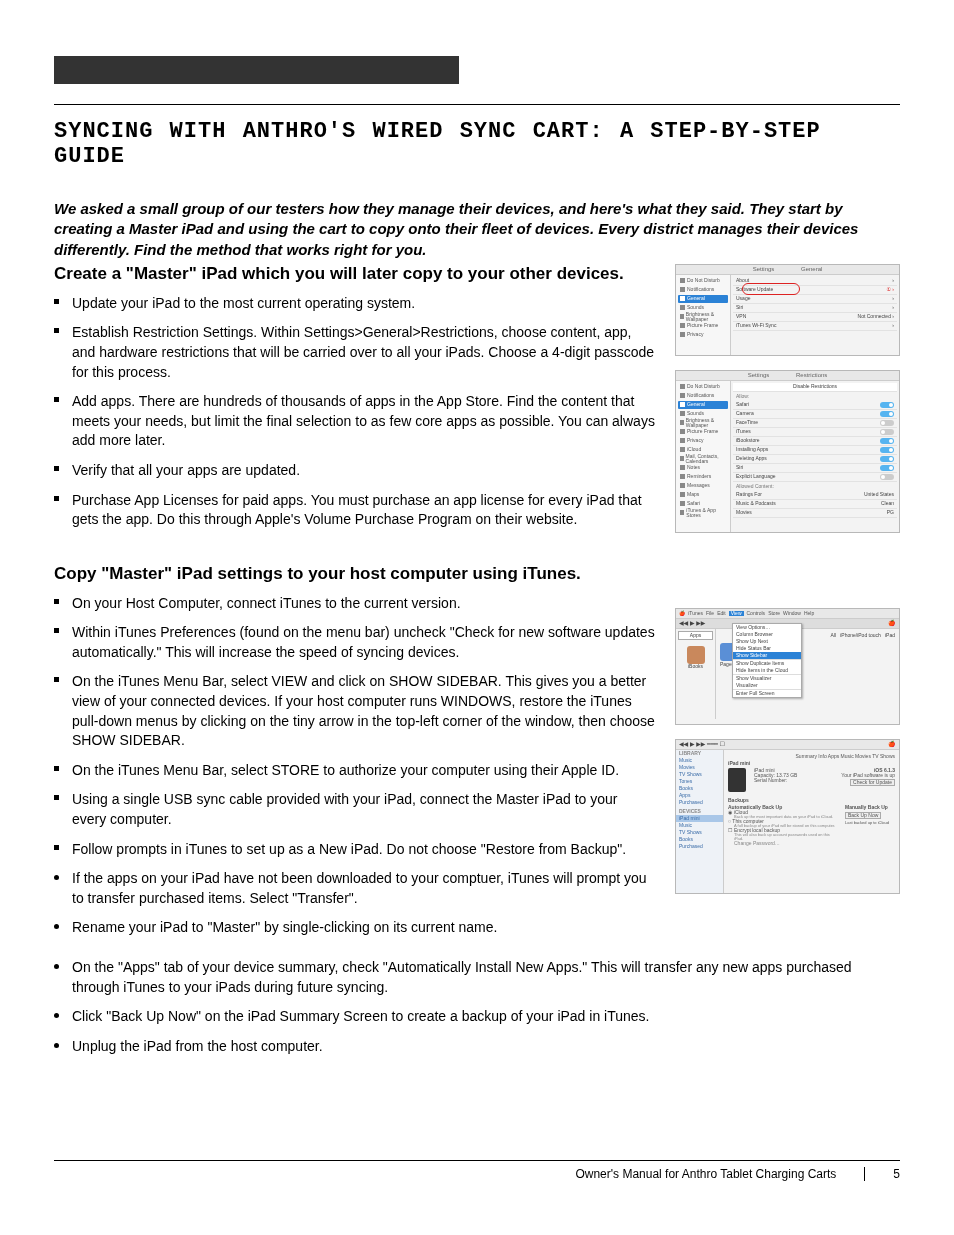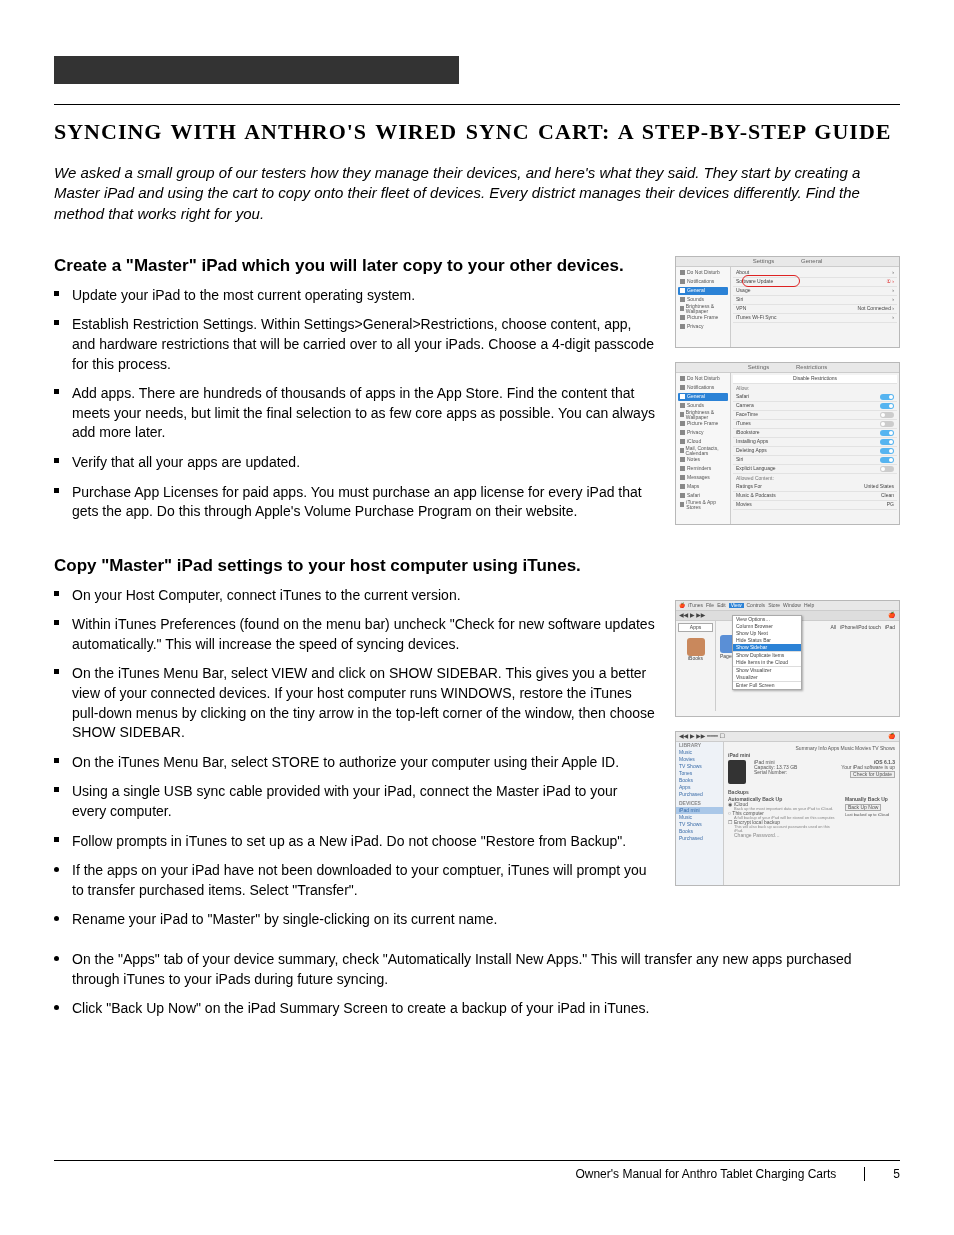--- a/index.html
+++ b/index.html
@@ -21,29 +21,30 @@
     position: absolute;
     top: 104px; left: 54px;
     width: 846px;
   }
   hr.rule { border: none; border-top: 1px solid #000; margin-bottom: 14px; }
   h1.page-title {
     font-size: 22px;
     font-weight: 700;
     letter-spacing: 1px;
     word-spacing: 2px;
-    margin-bottom: 18px;
+    margin-bottom: 30px;
     text-transform: uppercase;
-    font-family: Liberation Serif, serif;
+    font-family: Liberation Mono, monospace;
   }
   .intro {
     font-style: italic;
     font-size: 15px;
     line-height: 1.35;
-    margin-bottom: 32px;
+    margin-bottom: 4px;
+    font-weight: bold;
   }
   .two-col {
     display: flex;
     gap: 20px;
     margin-bottom: 10px;
   }
   .left-col { flex: 1 1 555px; }
   .right-col { flex: 0 0 225px; display:flex; flex-direction:column; gap:14px; }
   h2.section-head {
     font-size: 17px;
@@ -483,20 +484,21 @@
             </div>
           </div>
         </div>
       </div>
     </div>
   </div>
 
   <ul class="fullwidth-list">
     <li>On the "Apps" tab of your device summary, check "Automatically Install New Apps."  This will transfer any new apps purchased through iTunes to your iPads during future syncing.</li>
     <li>Click "Back Up Now" on the iPad Summary Screen to create a backup of your iPad in iTunes.</li>
+    <li>Unplug the iPad from the host computer.</li>
   </ul>
 </div>
 
 <div class="footer">
   <span>Owner's Manual for Anthro Tablet Charging Carts</span>
   <span class="divider"></span>
   <span>5</span>
 </div>
 
 </body></html>

